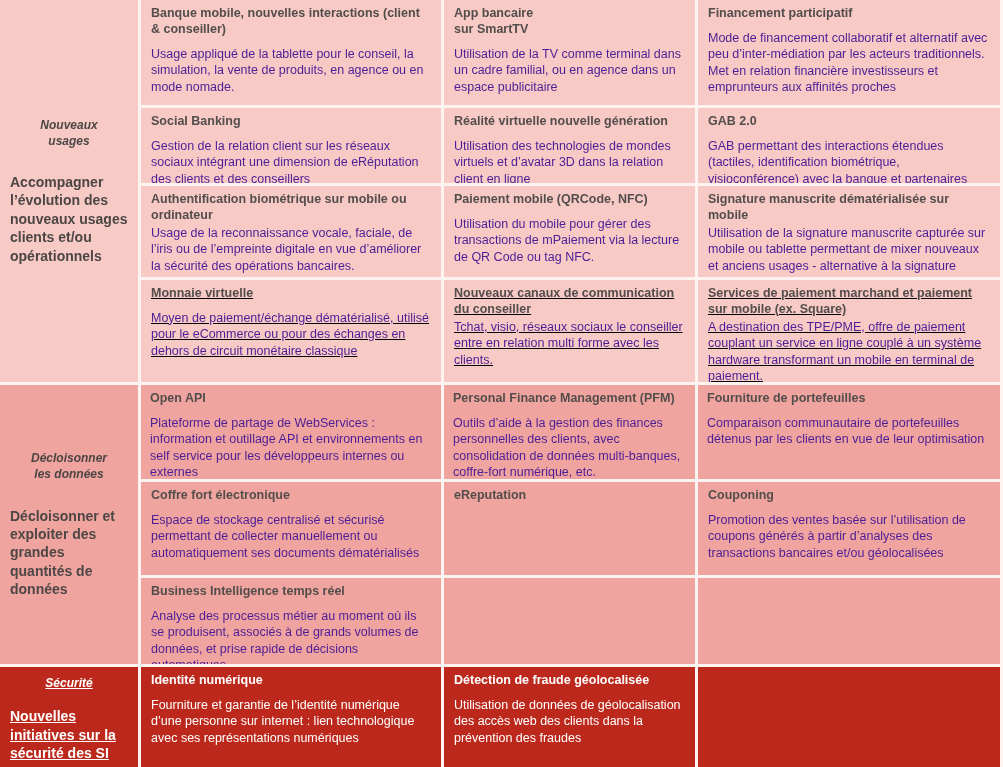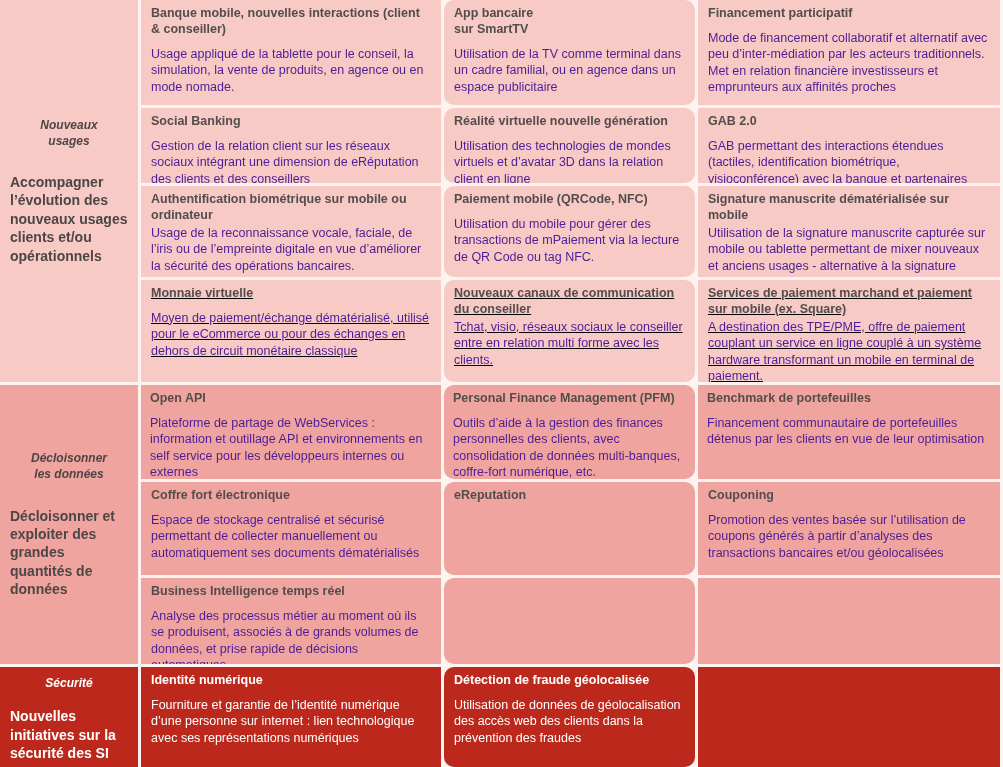--- a/index.html
+++ b/index.html
@@ -26,27 +26,27 @@
   .cell.tight .title{margin-bottom:1px;}
   .cell .body{font-size:12.5px;line-height:1.31;color:#4c1d95;}
   .s3 .title,.s3 .body{color:#FFFFFF;}
 
   
   .label{padding:6px 10px;box-sizing:border-box;display:flex;flex-direction:column;justify-content:center;overflow:hidden;}
   .label .name{font-style:italic;font-weight:bold;font-size:12px;line-height:1.35;text-align:center;color:#4C4645;white-space:pre-line;margin:0 0 24px 0;}
   .label .sub{font-weight:bold;font-size:14px;line-height:1.32;color:#4C4645;}
   .label.s3{justify-content:flex-start;padding-top:8px;}
   .label.s3 .name{margin-bottom:16px;}
-  .label.s3 .name,.label.s3 .sub{color:#FFFFFF;}
+  .label.s3 .name,.label.s3 .sub{color:#FFFFFF;text-decoration:underline;}
 
   
   .lab1{grid-column:1;grid-row:1/5;}
   .lab2{grid-column:1;grid-row:5/8;}
   .lab3{grid-column:1;grid-row:8/9;}
-  .c1{grid-column:2;} .c2{grid-column:3;border-radius:10px;} .c3{grid-column:4;}
+  .c1{grid-column:2;} .c2{grid-column:3;} .c3{grid-column:4;}
   .r1{grid-row:1;} .r2{grid-row:2;} .r3{grid-row:3;} .r4{grid-row:4;text-decoration:underline;}
   .r5{grid-row:5;padding-left:9px;} .r6{grid-row:6;} .r7{grid-row:7;} .r8{grid-row:8;}
 </style>
 </head>
 <body>
 
 <div id="matrix">
 
   <div class="label s1 lab1">
     <div class="name">Nouveaux
@@ -118,22 +118,22 @@
 
   <div class="cell s2 c1 r5">
     <div class="title">Open API</div>
     <div class="body">Plateforme de partage de WebServices : information et outillage API et environnements en self service pour les développeurs internes ou externes</div>
   </div>
   <div class="cell s2 c2 r5">
     <div class="title">Personal Finance Management (PFM)</div>
     <div class="body">Outils d’aide à la gestion des finances personnelles des clients, avec consolidation de données multi-banques, coffre-fort numérique, etc.</div>
   </div>
   <div class="cell s2 c3 r5">
-    <div class="title">Benchmark de portefeuilles</div>
-    <div class="body">Financement communautaire de portefeuilles détenus par les clients en vue de leur optimisation</div>
+    <div class="title">Fourniture de portefeuilles</div>
+    <div class="body">Comparaison communautaire de portefeuilles détenus par les clients en vue de leur optimisation</div>
   </div>
 
   <div class="cell s2 c1 r6">
     <div class="title">Coffre fort électronique</div>
     <div class="body">Espace de stockage centralisé et sécurisé permettant de collecter manuellement ou automatiquement ses documents dématérialisés</div>
   </div>
   <div class="cell s2 c2 r6">
     <div class="title">eReputation</div>
   </div>
   <div class="cell s2 c3 r6">

